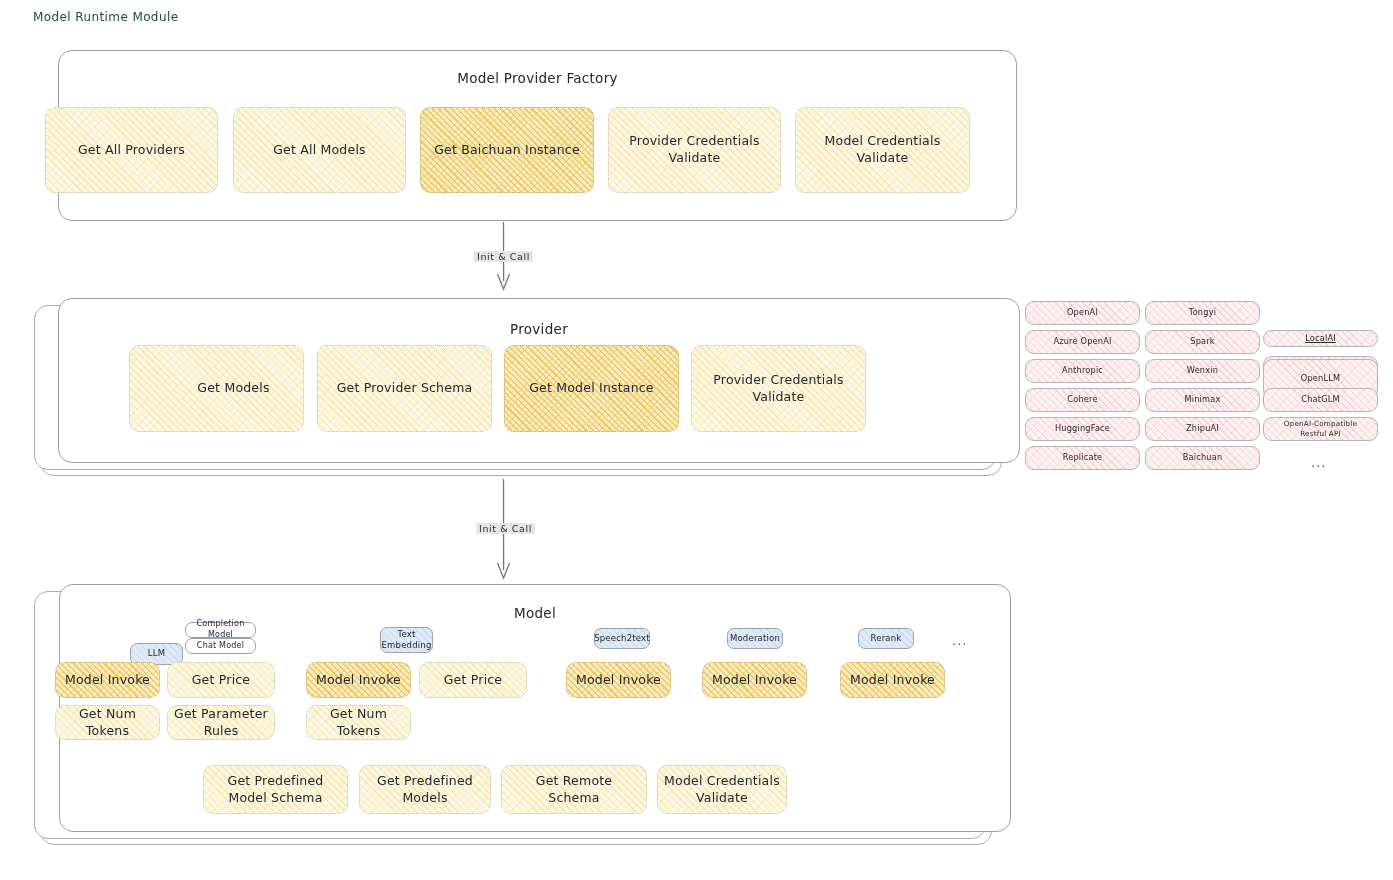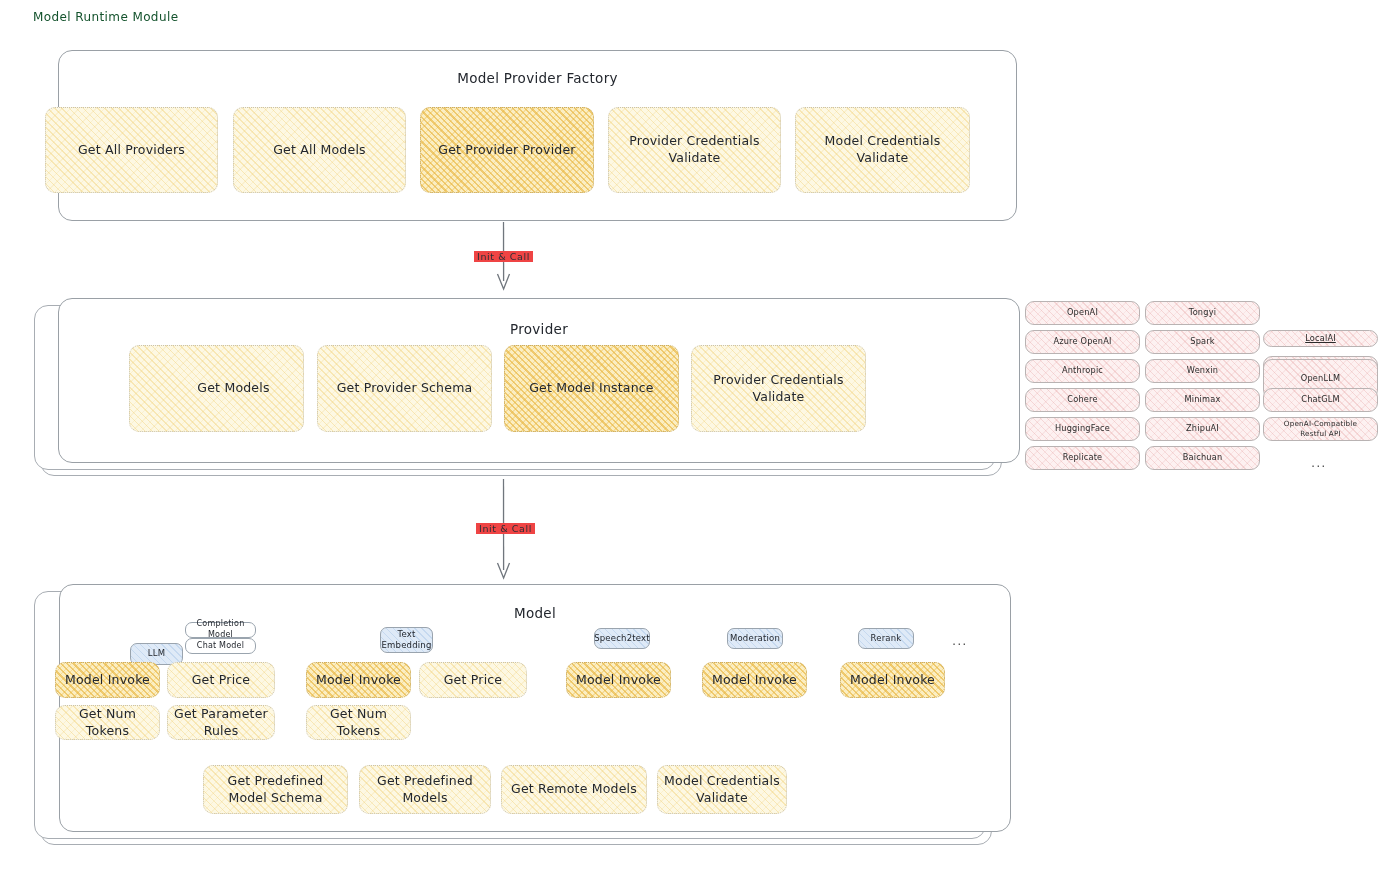--- a/index.html
+++ b/index.html
@@ -120,38 +120,38 @@
     line-height: 1;
   }
 
   
   .connector { position: absolute; }
   .conn-label {
     position: absolute;
     font-size: 9.5px;
     letter-spacing: .6px;
     color: #2b2f36;
-    background: #ef4444;
+    background: #e5e5e5;
     padding: 0 3px;
     white-space: nowrap;
   }
 </style>
 </head>
 <body>
 
 <div class="canvas">
 
   <div id="page-title">Model Runtime Module</div>
 
   <div class="panel" style="left:26px; top:50px; width:959px; height:171px;">
     <div class="panel-title" style="top:19px;">Model Provider Factory</div>
   </div>
   <div class="node n-yellow" style="left:45px; top:107px; width:173px; height:86px;">Get All Providers</div>
   <div class="node n-yellow" style="left:233px; top:107px; width:173px; height:86px;">Get All Models</div>
-  <div class="node n-amber" style="left:420px; top:107px; width:174px; height:86px;">Get Provider Provider</div>
+  <div class="node n-amber" style="left:420px; top:107px; width:174px; height:86px;">Get Baichuan Instance</div>
   <div class="node n-yellow" style="left:608px; top:107px; width:173px; height:86px;">Provider Credentials Validate</div>
   <div class="node n-yellow" style="left:795px; top:107px; width:175px; height:86px;">Model Credentials Validate</div>
 
   <div class="connector" style="left:470px; top:221px; width:70px; height:76px;">
     <svg width="70" height="76" viewBox="0 0 70 76">
       <path d="M33.5 1 L33.6 60" stroke="#70767d" stroke-width="1.3" fill="none"></path>
       <path d="M27.5 53 L33.6 68 L39.5 53" stroke="#70767d" stroke-width="1.3" fill="none"></path>
     </svg>
   </div>
   <div class="conn-label" style="left:474px; top:251px;">Init &amp; Call</div>
@@ -222,16 +222,16 @@
   <div class="node n-amber" style="left:306px; top:662px; width:105px; height:36px;">Model Invoke</div>
   <div class="node n-yellow" style="left:419px; top:662px; width:108px; height:36px;">Get Price</div>
   <div class="node n-yellow" style="left:306px; top:705px; width:105px; height:35px;">Get Num Tokens</div>
 
   <div class="node n-amber" style="left:566px; top:662px; width:105px; height:36px;">Model Invoke</div>
   <div class="node n-amber" style="left:702px; top:662px; width:105px; height:36px;">Model Invoke</div>
   <div class="node n-amber" style="left:840px; top:662px; width:105px; height:36px;">Model Invoke</div>
 
   <div class="node n-yellow" style="left:203px; top:765px; width:145px; height:49px;">Get Predefined Model Schema</div>
   <div class="node n-yellow" style="left:359px; top:765px; width:132px; height:49px;">Get Predefined Models</div>
-  <div class="node n-yellow" style="left:501px; top:765px; width:146px; height:49px;">Get Remote Models</div>
+  <div class="node n-yellow" style="left:501px; top:765px; width:146px; height:49px;">Get Remote Schema</div>
   <div class="node n-yellow" style="left:657px; top:765px; width:130px; height:49px;">Model Credentials Validate</div>
 
 </div>
 
 </body></html>

